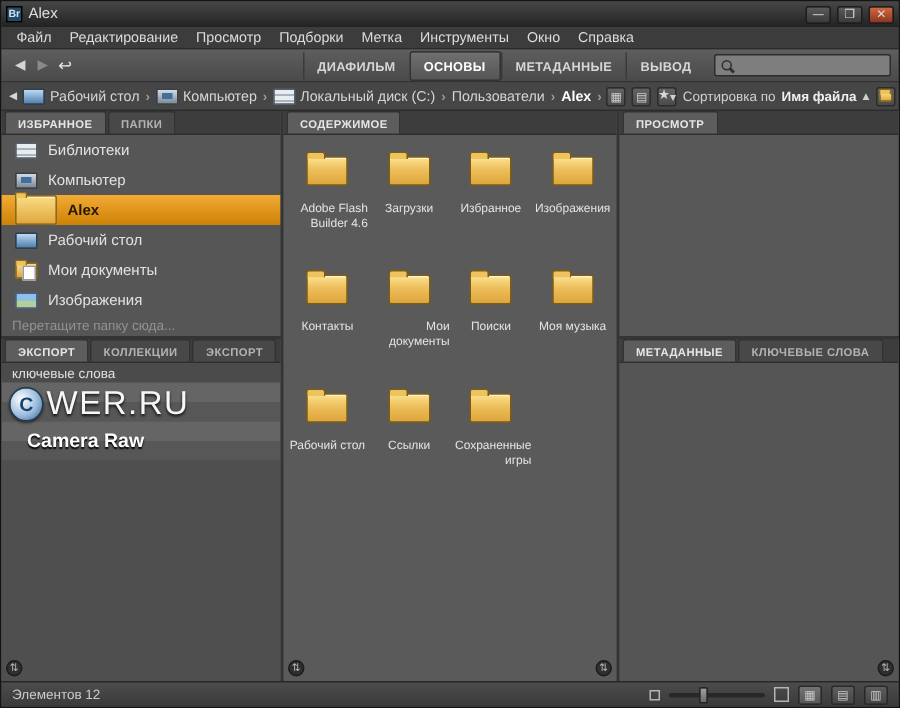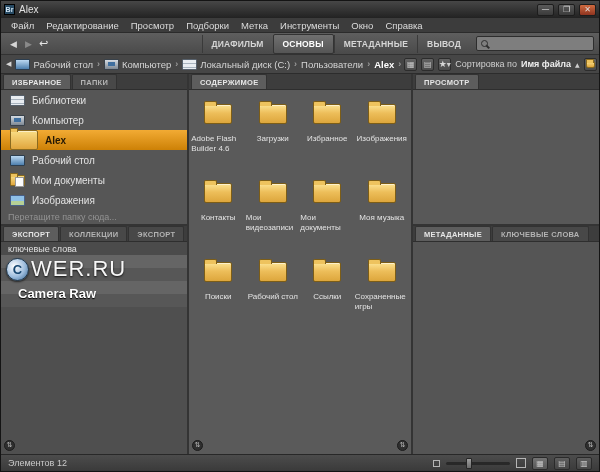--- a/index.html
+++ b/index.html
@@ -79,21 +79,21 @@
   .wm-logo{width:23px;height:23px;border-radius:50%;background:radial-gradient(circle at 35% 35%,#ffffff,#9cbcdd 55%,#33628f);color:#15456f;font-weight:bold;font-size:13px;display:flex;align-items:center;justify-content:center;border:1px solid #20384d;box-shadow:0 1px 2px rgba(0,0,0,.6)}
   .wm-text{font-size:22px;font-weight:normal;color:#f7f7f7;text-shadow:0 1px 2px rgba(0,0,0,.85);letter-spacing:1px}
   .camera-raw{position:absolute;top:44px;left:17px;font-size:13px;font-weight:bold;color:#fff;text-shadow:0 1px 1px #000;z-index:3}
 
   
   .content-body{flex:1;background:#5a5a5a;overflow:hidden;padding:8px 2px}
   .grid{display:grid;grid-template-columns:repeat(4,1fr);row-gap:6px;justify-items:center;align-content:start}
   .cell{width:54px;height:73px;display:flex;flex-direction:column;align-items:center;padding-top:6px;cursor:default}
   .fold{position:relative;width:28px;height:20px;background:linear-gradient(180deg,#fce291,#edbe5a 45%,#dda63c);border:1px solid #7c5d17;border-radius:2px;box-shadow:inset 0 1px 0 rgba(255,255,255,.55);flex:0 0 auto}
   .fold::before{content:"";position:absolute;top:-4px;left:-1px;width:11px;height:4px;background:#eec35e;border:1px solid #7c5d17;border-bottom:none;border-radius:2px 2px 0 0}
-  .cell-label{margin-top:10px;font-size:8px;color:#e3e3e3;text-align:left;line-height:1.2;max-width:54px;word-wrap:break-word}
+  .cell-label{margin-top:10px;font-size:8px;color:#e3e3e3;text-align:right;line-height:1.2;max-width:54px;word-wrap:break-word}
 
   
   .preview-panel{height:150px;flex:0 0 auto}
   .preview-body{flex:1;background:#585858}
   .meta-panel{flex:1}
   .meta-body{flex:1;background:#555}
 
   
   .corner-btn{position:absolute;bottom:3px;width:11px;height:11px;border-radius:50%;background:#2f2f2f;border:1px solid #1c1c1c;color:#b7b7b7;font-size:7px;line-height:9px;text-align:center;z-index:4;font-family:"DejaVu Sans",sans-serif}
   .corner-btn.left{left:3px}.corner-btn.right{right:3px}
@@ -266,33 +266,29 @@
             <div class="cell">
                 <div class="fold"></div>
                 <div class="cell-label">Изображения</div>
               </div>
             <div class="cell">
                 <div class="fold"></div>
                 <div class="cell-label">Контакты</div>
               </div>
             <div class="cell">
                 <div class="fold"></div>
-                <div class="cell-label">Мои видеозаписи</div>
-              </div>
-            <div class="cell">
-                <div class="fold"></div>
                 <div class="cell-label">Мои документы</div>
               </div>
             <div class="cell">
                 <div class="fold"></div>
+                <div class="cell-label">Поиски</div>
+              </div>
+            <div class="cell">
+                <div class="fold"></div>
                 <div class="cell-label">Моя музыка</div>
-              </div>
-            <div class="cell">
-                <div class="fold"></div>
-                <div class="cell-label">Поиски</div>
               </div>
             <div class="cell">
                 <div class="fold"></div>
                 <div class="cell-label">Рабочий стол</div>
               </div>
             <div class="cell">
                 <div class="fold"></div>
                 <div class="cell-label">Ссылки</div>
               </div>
             <div class="cell">

